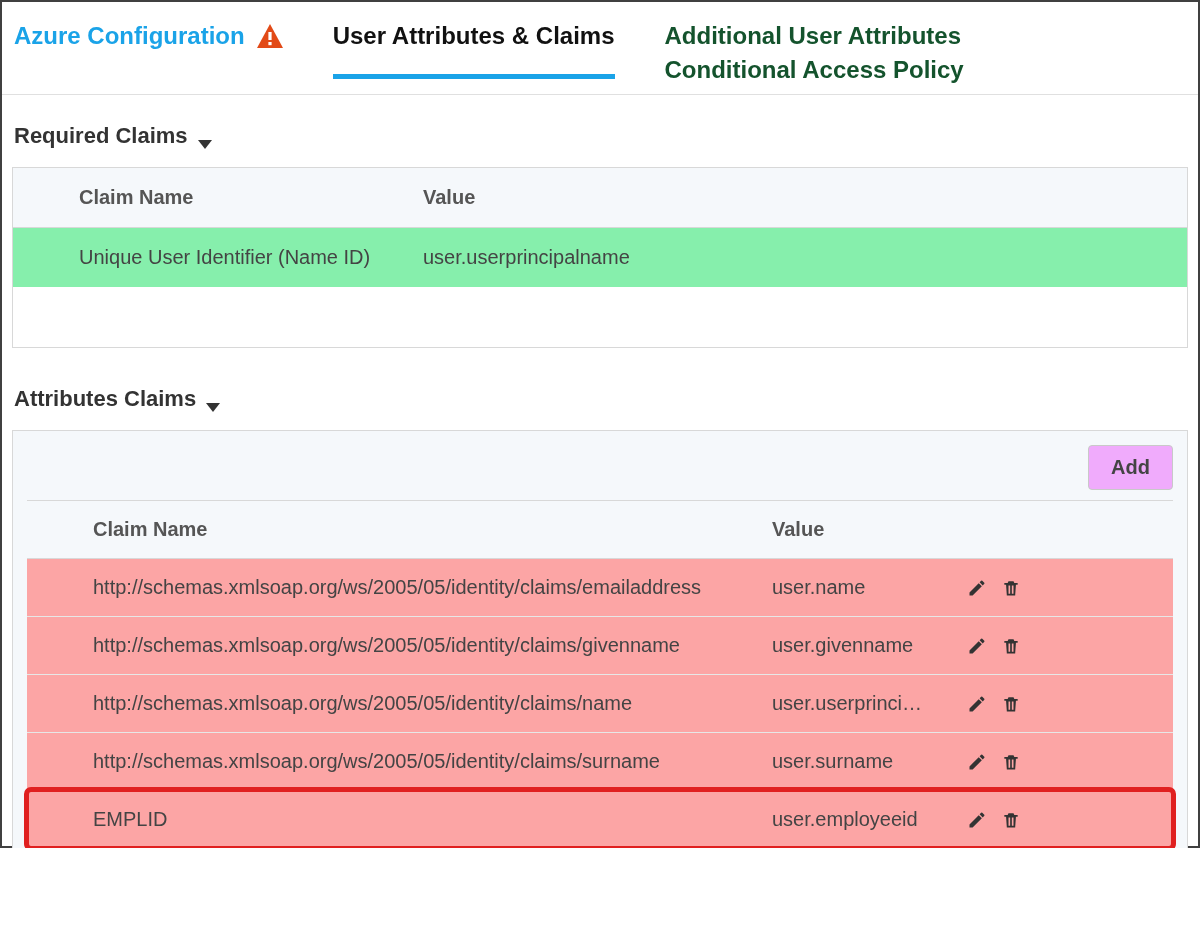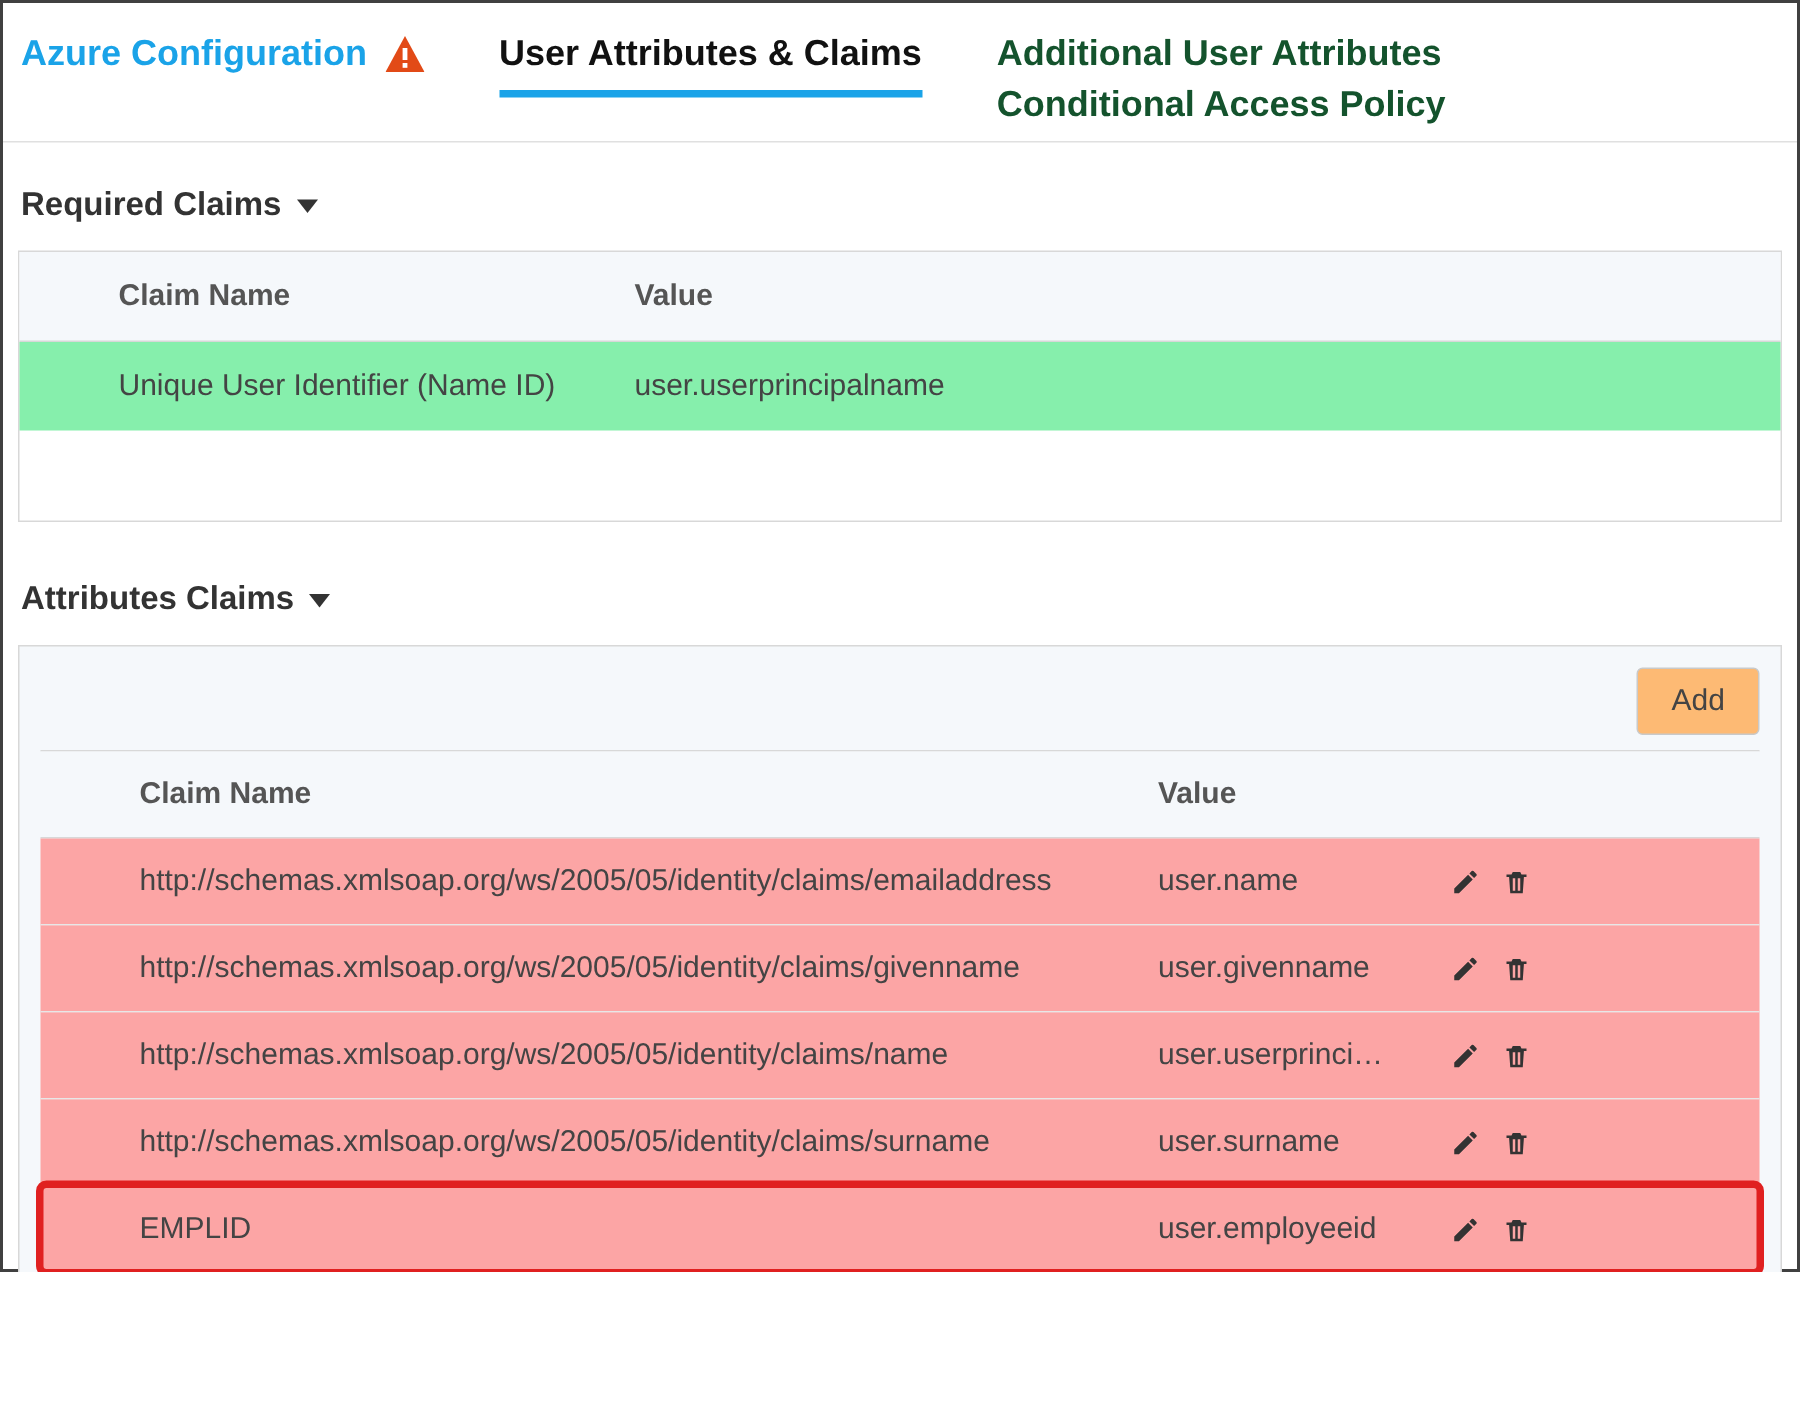--- a/index.html
+++ b/index.html
@@ -29,33 +29,33 @@
     font-weight: 700;
     color: #1aa3e8;
     padding-bottom: 14px;
     cursor: pointer;
     white-space: nowrap;
   }
   .tab.with-icon { display: flex; align-items: center; gap: 12px; }
   .tab.active {
     color: #111;
     border-bottom: 5px solid #1aa3e8;
-    padding-bottom: 10px;
+    padding-bottom: 24px;
     text-align: center;
   }
   .tab-stack { display: flex; flex-direction: column; gap: 6px; padding-bottom: 10px; }
   .tab-stack .subtab { font-size: 24px; font-weight: 700; color: #14532d; cursor: pointer; }
   .warn-icon svg { display: block; }
 
   .section {
     padding: 20px 10px 10px 10px;
   }
   .section-title {
     display: flex;
-    align-items: center;
+    align-items: flex-end;
     gap: 10px;
     font-size: 22px;
     font-weight: 700;
     color: #333;
     padding: 8px 2px 18px 2px;
     cursor: pointer;
   }
   .caret-down {
     width: 0; height: 0;
     border-left: 7px solid transparent;
@@ -94,27 +94,28 @@
     border: 1px solid #d8d8d8;
     background: #f5f8fb;
     padding: 14px 14px 40px 14px;
   }
   .toolbar {
     display: flex;
     justify-content: flex-end;
     margin-bottom: 10px;
   }
   .btn {
-    background: #fdba74;
+    background: #f0abfc;
     border: 1px solid #c9c9c9;
     border-radius: 4px;
     padding: 10px 22px;
     font-size: 20px;
     color: #444;
     cursor: pointer;
+    font-weight: bold;
   }
   .grid {
     border-top: 1px solid #d8d8d8;
   }
   .grid .ghead {
     display: flex;
     background: #f5f8fb;
     font-weight: 700;
     color: #555;
     border-bottom: 1px solid #d8d8d8;

